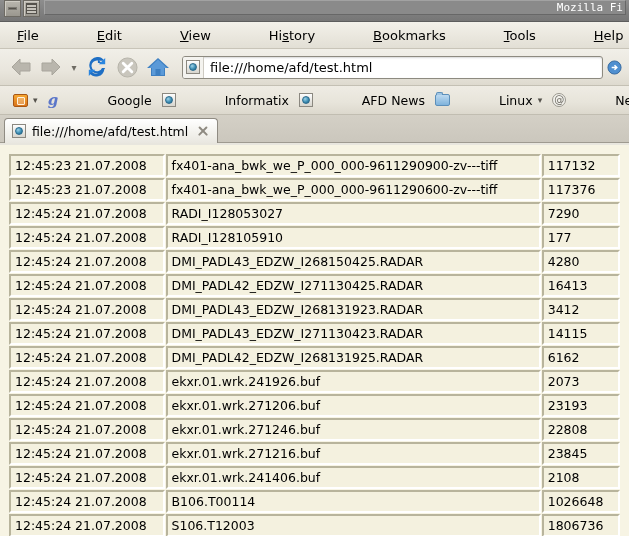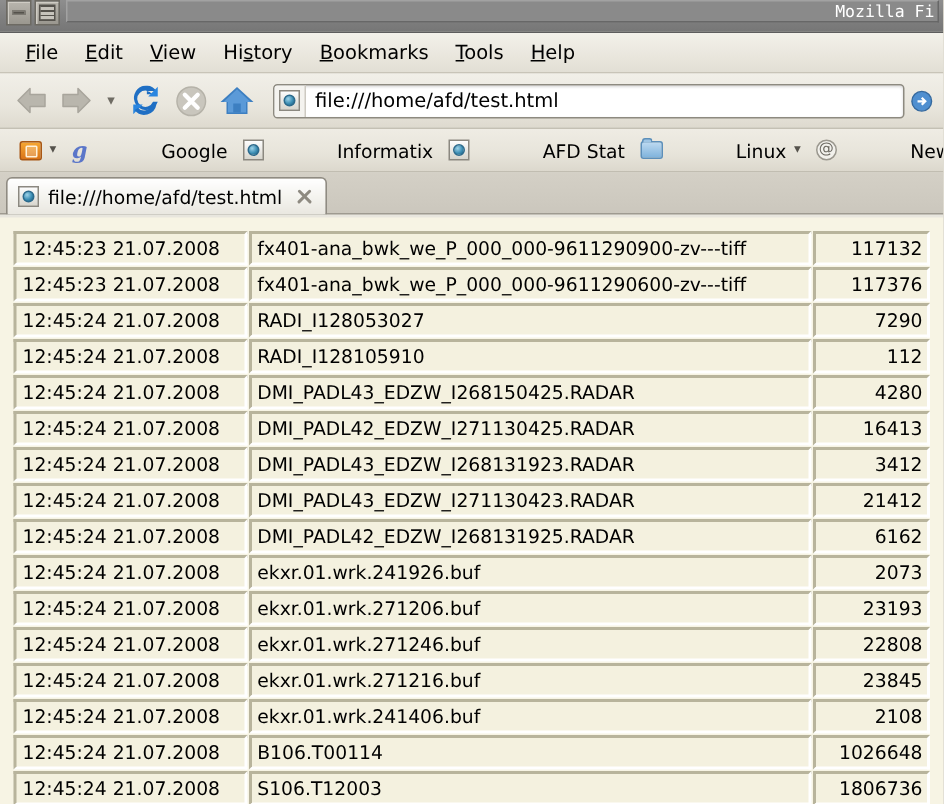--- a/index.html
+++ b/index.html
@@ -88,20 +88,21 @@
 
   
   .menubar {
     height: 27px;
     background: linear-gradient(to bottom, #f3f1ea 0%, #eae7de 55%, #e2dfd5 100%);
     border-bottom: 1px solid #c8c4b8;
     display: flex;
     align-items: center;
     padding-left: 8px;
     box-sizing: border-box;
+    gap: 40px;
   }
   .menu-item {
     font-size: 13px;
     color: #000;
     padding: 2px 9px;
     white-space: nowrap;
     cursor: default;
   }
   .menu-item u { text-decoration: underline; }
 
@@ -388,21 +389,21 @@
     color: #000;
     padding: 2px 3px 2px 4px;
     height: 19px;
     white-space: nowrap;
     overflow: hidden;
     box-sizing: border-box;
     margin-left: 44px;
   }
   td.c-time { width: 155px; }
   td.c-name { width: 374px; }
-  td.c-size { width: 78px; text-align: right; }
+  td.c-size { width: 78px; }
 </style>
 </head>
 <body>
 
 <div class="window">
 
   <div class="titlebar">
     <div class="tb-btn">
       <span class="minus"></span>
     </div>
@@ -486,21 +487,21 @@
     <div class="bm">
       <span class="fav">
           <i></i>
         </span>
       <span class="bm-label">Informatix</span>
     </div>
     <div class="bm">
       <span class="fav">
           <i></i>
         </span>
-      <span class="bm-label">AFD Stat</span>
+      <span class="bm-label">AFD News</span>
     </div>
     <div class="bm">
       <span class="ic-folder-blue"></span>
       <span class="bm-label">Linux</span>
       <span class="bm-chev">▾</span>
     </div>
     <div class="bm">
       <span class="ic-at">@</span>
       <span class="bm-label">News</span>
     </div>
@@ -546,41 +547,41 @@
             <td class="c-size">117376</td>
           </tr>
           <tr>
             <td class="c-time">12:45:24 21.07.2008</td>
             <td class="c-name">RADI_I128053027</td>
             <td class="c-size">7290</td>
           </tr>
           <tr>
             <td class="c-time">12:45:24 21.07.2008</td>
             <td class="c-name">RADI_I128105910</td>
-            <td class="c-size">112</td>
+            <td class="c-size">177</td>
           </tr>
           <tr>
             <td class="c-time">12:45:24 21.07.2008</td>
             <td class="c-name">DMI_PADL43_EDZW_I268150425.RADAR</td>
             <td class="c-size">4280</td>
           </tr>
           <tr>
             <td class="c-time">12:45:24 21.07.2008</td>
             <td class="c-name">DMI_PADL42_EDZW_I271130425.RADAR</td>
             <td class="c-size">16413</td>
           </tr>
           <tr>
             <td class="c-time">12:45:24 21.07.2008</td>
             <td class="c-name">DMI_PADL43_EDZW_I268131923.RADAR</td>
             <td class="c-size">3412</td>
           </tr>
           <tr>
             <td class="c-time">12:45:24 21.07.2008</td>
             <td class="c-name">DMI_PADL43_EDZW_I271130423.RADAR</td>
-            <td class="c-size">21412</td>
+            <td class="c-size">14115</td>
           </tr>
           <tr>
             <td class="c-time">12:45:24 21.07.2008</td>
             <td class="c-name">DMI_PADL42_EDZW_I268131925.RADAR</td>
             <td class="c-size">6162</td>
           </tr>
           <tr>
             <td class="c-time">12:45:24 21.07.2008</td>
             <td class="c-name">ekxr.01.wrk.241926.buf</td>
             <td class="c-size">2073</td>

